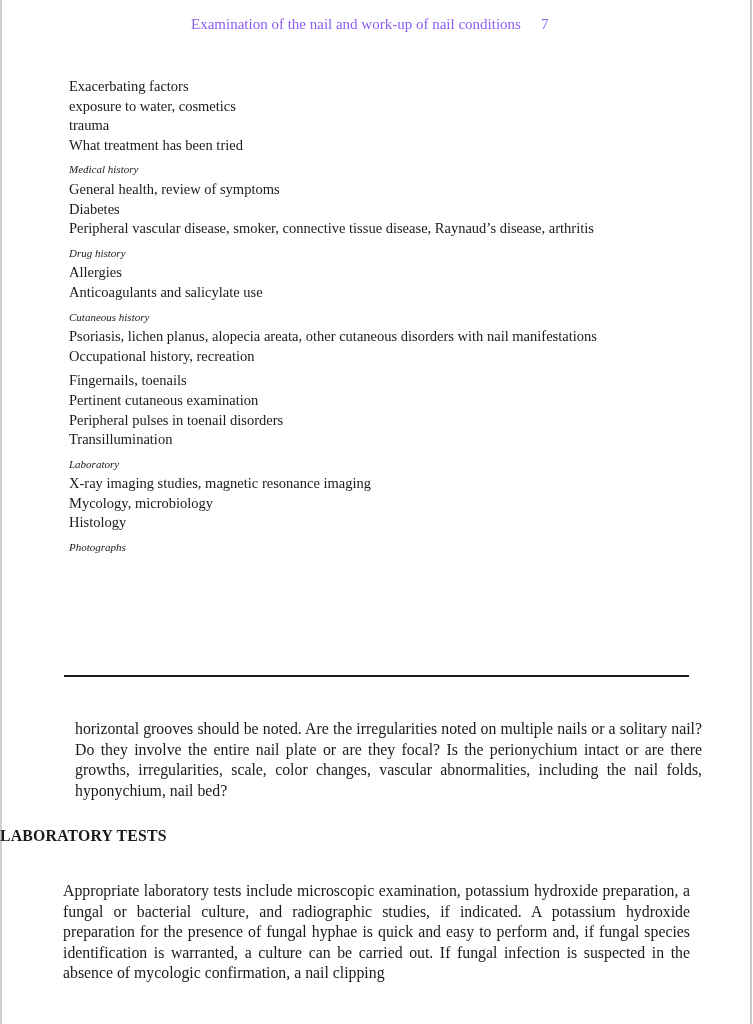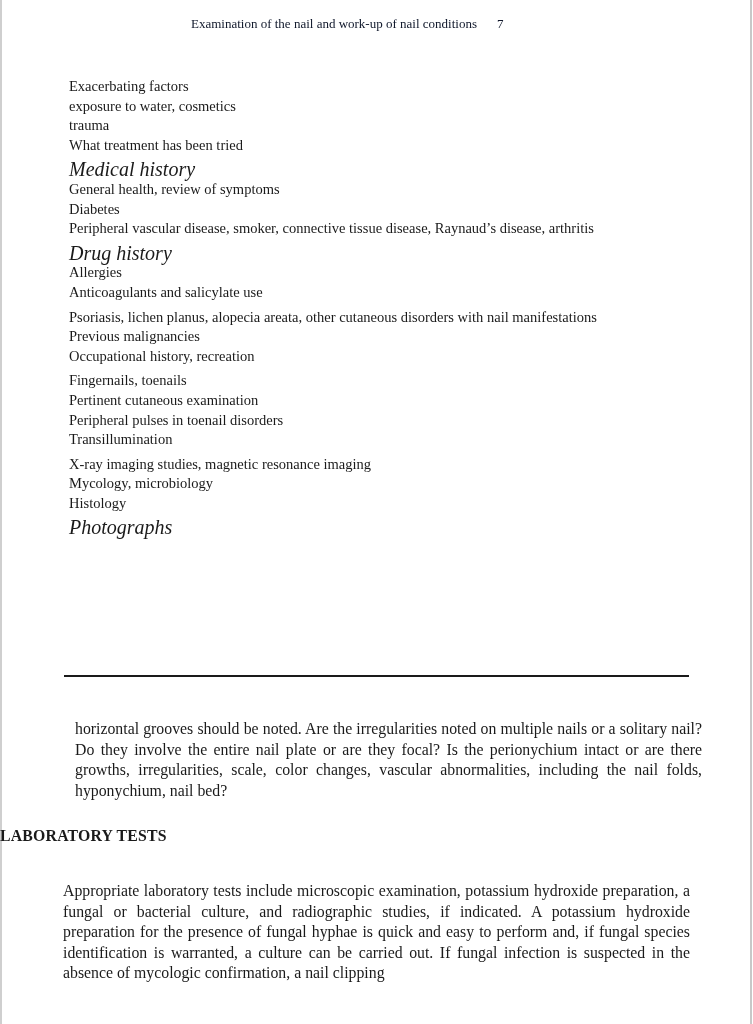--- a/index.html
+++ b/index.html
@@ -24,39 +24,39 @@
     .page-border-right {
       position: absolute;
       left: 750px; top: 0;
       width: 2px; height: 1024px;
       background: #c8c8c8;
     }
     .running-header {
       position: absolute;
       top: 16px;
       left: 191px;
-      font-size: 13px;
+      font-size: 15px;
       white-space: nowrap;
-      color: #0f172a;
+      color: #8b5cf6;
     }
     .running-header .page-num {
       margin-left: 20px;
     }
     .box {
       position: absolute;
       left: 69px;
       top: 77px;
       width: 620px;
     }
     .box .group {
       margin-bottom: 5px;
     }
     .box .heading {
       font-style: italic;
-      font-size: 20px;
+      font-size: 11px;
       line-height: 19.6px;
     }
     .box .item {
       font-size: 14.5px;
       line-height: 19.6px;
       white-space: nowrap;
     }
     .box-rule {
       position: absolute;
       left: 64px;
@@ -111,33 +111,34 @@
     <div class="item">Peripheral vascular disease, smoker, connective tissue disease, Raynaud’s disease, arthritis</div>
   </div>
 
   <div class="group">
     <div class="heading">Drug history</div>
     <div class="item">Allergies</div>
     <div class="item">Anticoagulants and salicylate use</div>
   </div>
 
   <div class="group">
+    <div class="heading">Cutaneous history</div>
     <div class="item">Psoriasis, lichen planus, alopecia areata, other cutaneous disorders with nail manifestations</div>
-    <div class="item">Previous malignancies</div>
     <div class="item">Occupational history, recreation</div>
   </div>
 
   <div class="group">
     <div class="item">Fingernails, toenails</div>
     <div class="item">Pertinent cutaneous examination</div>
     <div class="item">Peripheral pulses in toenail disorders</div>
     <div class="item">Transillumination</div>
   </div>
 
   <div class="group">
+    <div class="heading">Laboratory</div>
     <div class="item">X-ray imaging studies, magnetic resonance imaging</div>
     <div class="item">Mycology, microbiology</div>
     <div class="item">Histology</div>
   </div>
 
   <div class="group">
     <div class="heading">Photographs</div>
   </div>
 </div>
 

